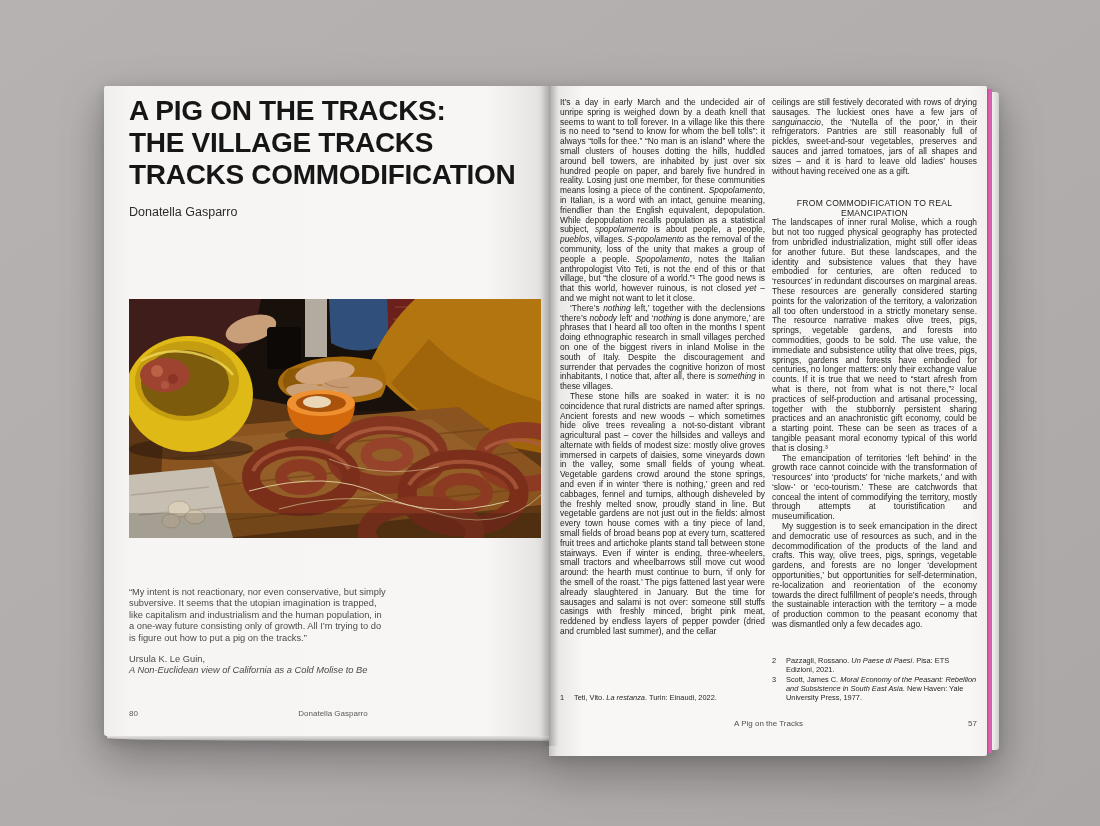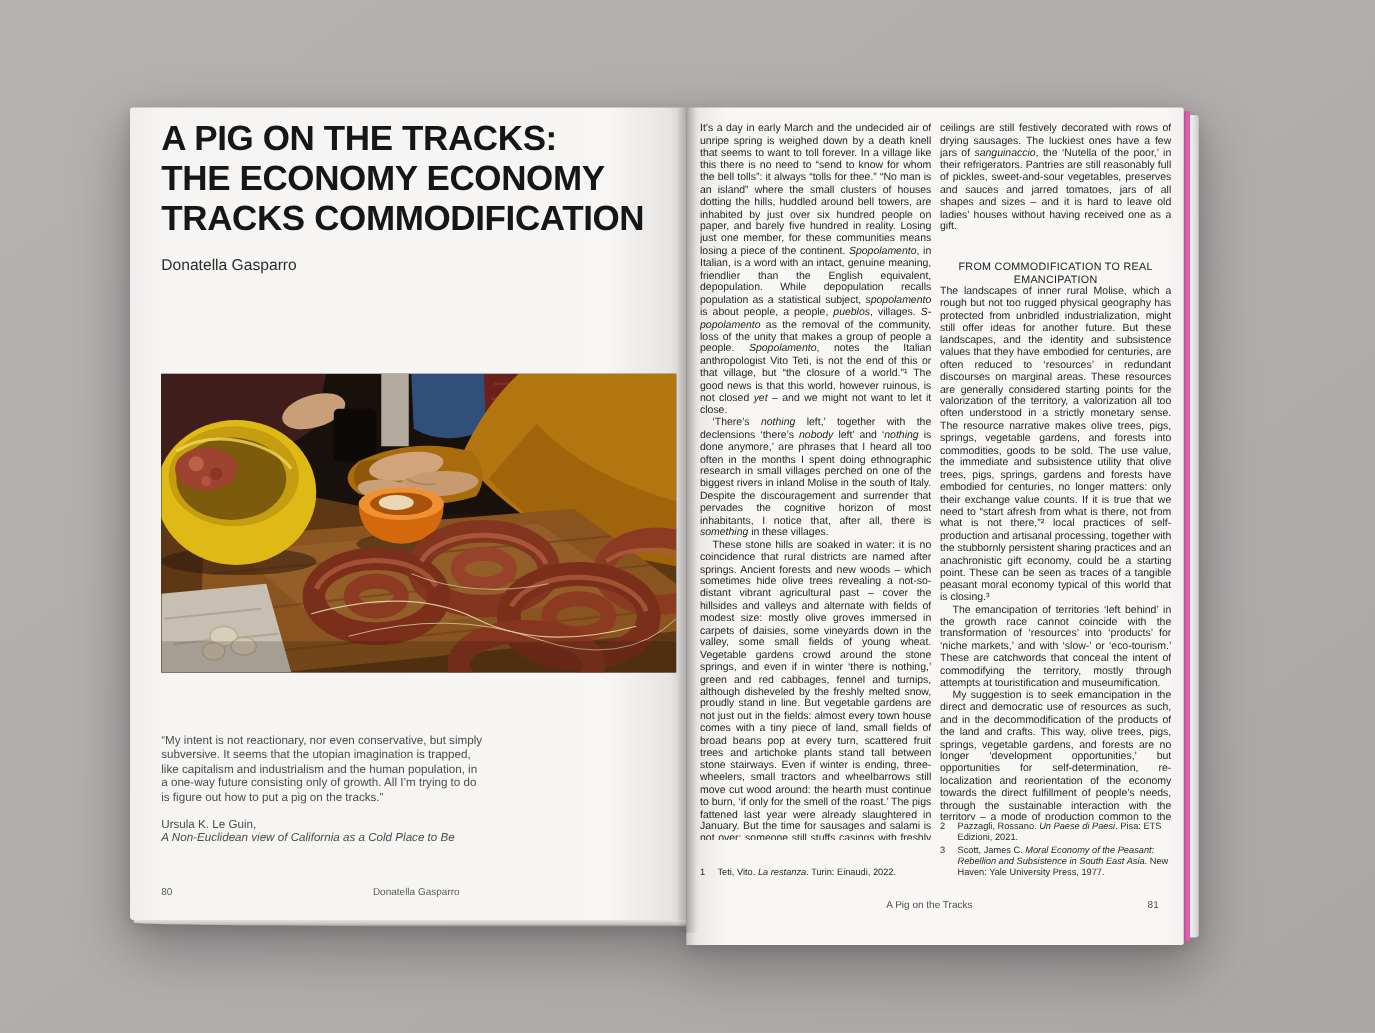--- a/index.html
+++ b/index.html
@@ -6,42 +6,42 @@
     background:#b2aeae;font-family:"Liberation Sans",sans-serif;}
   .scene{position:relative;width:1100px;height:826px;background:linear-gradient(145deg,#b6b2b1 0%,#b1adac 55%,#aba7a6 100%);}
   .book{position:absolute;left:104px;top:86px;display:flex;align-items:flex-start;
     filter:drop-shadow(0 16px 22px rgba(55,50,52,0.38)) drop-shadow(0 4px 6px rgba(55,50,52,0.25));}
   .page{position:relative;box-sizing:border-box;}
   .page-left{width:445px;height:650px;
     background:linear-gradient(to right,#efeeec 0%,#f6f5f3 6%,#f7f6f4 86%,#e7e5e3 97%,#cfcdcb 100%);
     border-radius:2px 0 0 3px;}
   .page-left::after{content:"";position:absolute;left:3px;right:0;bottom:-5px;height:5px;
     background:linear-gradient(to bottom,#e4e2e0,#c9c7c5 60%,#9d9a98);border-radius:0 0 0 60% ;}
-  .page-right{width:398px;height:670px;
+  .page-right{width:438px;height:670px;
     background:linear-gradient(to right,#c6c4c2 0%,#e9e7e5 2%,#f8f7f5 8%,#f8f7f5 96%,#f1f0ee 100%);
     border-radius:0 2px 2px 0;}
   .fore-edge{width:5px;height:664px;margin-top:3px;background:linear-gradient(to right,#c2478f,#dd63b2 55%,#d45ca8);}
   .fore-edge-white{width:7px;height:658px;margin-top:6px;
     background:linear-gradient(to right,#f2f0ee,#e3e1df 50%,#cfcdcb);border-radius:0 3px 3px 0;}
   .spine{position:absolute;left:437px;top:0;width:18px;height:660px;pointer-events:none;
     background:linear-gradient(to right,rgba(90,84,87,0) 0%,rgba(90,84,87,0.30) 48%,rgba(90,84,87,0.18) 60%,rgba(90,84,87,0) 100%);}
 
   
   .title{position:absolute;left:25px;top:9px;right:6px;margin:0;
     font-size:28px;line-height:32px;font-weight:bold;letter-spacing:-0.3px;color:#161616;}
   .author{position:absolute;left:25px;top:119px;margin:0;font-size:12.5px;color:#2c2c2c;}
   .photo{position:absolute;left:25px;top:213px;width:412px;height:239px;margin:0;overflow:hidden;background:#20140d;}
   .photo svg{display:block;}
   .pull-quote{position:absolute;left:25px;top:501px;width:260px;margin:0;
     font-size:9.3px;line-height:11.4px;color:#4b4b4b;}
   .pull-quote p{margin:0;}
   .pull-quote .attr{margin-top:10px;}
   .pg-footer{position:absolute;left:25px;right:12px;font-size:8px;color:#5a5a5a;height:10px;}
   .page-left .pg-footer{top:623px;text-align:center;}
-  .page-right .pg-footer{top:633px;left:11px;right:20px;color:#4f4f4f;}
+  .page-right .pg-footer{top:633px;left:11px;right:10px;color:#4f4f4f;}
   .pg-footer .num-l{position:absolute;left:0;top:0;}
   .pg-footer .num-r{position:absolute;right:0;top:0;}
   .pg-footer .run{position:absolute;left:50%;transform:translateX(-50%);top:0;white-space:nowrap;}
 
   
   .cols{position:absolute;left:11px;top:12px;right:10px;display:flex;gap:7px;}
   .col{width:205px;height:606px;display:flex;flex-direction:column;overflow:hidden;}
   .col-body{max-height:574px;overflow:hidden;}
   .col-body p{margin:0;font-size:8.4px;line-height:9.8px;text-align:justify;color:#1f1f1f;
     -webkit-hyphens:auto;hyphens:auto;}
@@ -56,21 +56,21 @@
 </style>
 </head>
 <body>
 
 <div class="scene">
   <div class="book">
 
     <section class="page page-left">
       <h1 class="title">
         <span>A PIG ON THE TRACKS:</span><br>
-        <span>THE ECONOMY ECONOMY</span><br>
+        <span>THE VILLAGE TRACKS</span><br>
         <span>TRACKS COMMODIFICATION</span>
       </h1>
       <p class="author">Donatella Gasparro</p>
 
       <figure class="photo" aria-label="Hands tying coils of fresh pink sausages on a wooden table, with a yellow basin of minced meat and a small orange bowl">
         <svg width="412" height="239" viewBox="0 0 412 239" xmlns="http://www.w3.org/2000/svg">
           <rect width="412" height="239" fill="#20140d"></rect>
           <rect x="0" y="0" width="412" height="112" fill="#17100b"></rect>
 
           <path d="M0 0 L132 0 L124 42 Q92 70 42 64 L0 74 Z" fill="#3f1d1a"></path>
@@ -137,21 +137,21 @@
           <path d="M150 210 Q230 188 300 212 T412 196" stroke="#ddcf9e" stroke-width="0.8" fill="none" opacity="0.8"></path>
           <path d="M200 160 Q250 180 310 168" stroke="#e3d5a5" stroke-width="0.8" fill="none" opacity="0.7"></path>
           <rect x="0" y="214" width="412" height="25" fill="#120a06" opacity="0.18"></rect>
         </svg>
       </figure>
 
       <blockquote class="pull-quote">
         <p>“My intent is not reactionary, nor even conservative, but simply subversive. It seems that the utopian imagination is trapped, like capitalism and industrialism and the human population, in a one-way future consisting only of growth. All I’m trying to do is figure out how to put a pig on the tracks.”</p>
         <p class="attr">
           <span>Ursula K. Le Guin,</span><br>
-          <i>A Non-Euclidean view of California as a Cold Place to Be</i>
+          <i>A Non-Euclidean view of California as a Cold Molise to Be</i>
         </p>
       </blockquote>
 
       <footer class="pg-footer">
         <span class="num-l">80</span>
         <span class="run">Donatella Gasparro</span>
       </footer>
     </section>
 
     <section class="page page-right">
@@ -186,21 +186,21 @@
             <div class="fn">
               <span class="fn-n">3</span>
               <span class="fn-t">Scott, James C. <i>Moral Economy of the Peasant: Rebellion and Subsistence in South East Asia</i>. New Haven: Yale University Press, 1977.</span>
             </div>
           </div>
         </div>
       </div>
 
       <footer class="pg-footer">
         <span class="run">A Pig on the Tracks</span>
-        <span class="num-r">81</span>
+        <span class="num-r">57</span>
       </footer>
     </section>
 
     <div class="fore-edge"></div>
     <div class="fore-edge-white"></div>
     <div class="spine"></div>
   </div>
 </div>
 
 </body></html>

